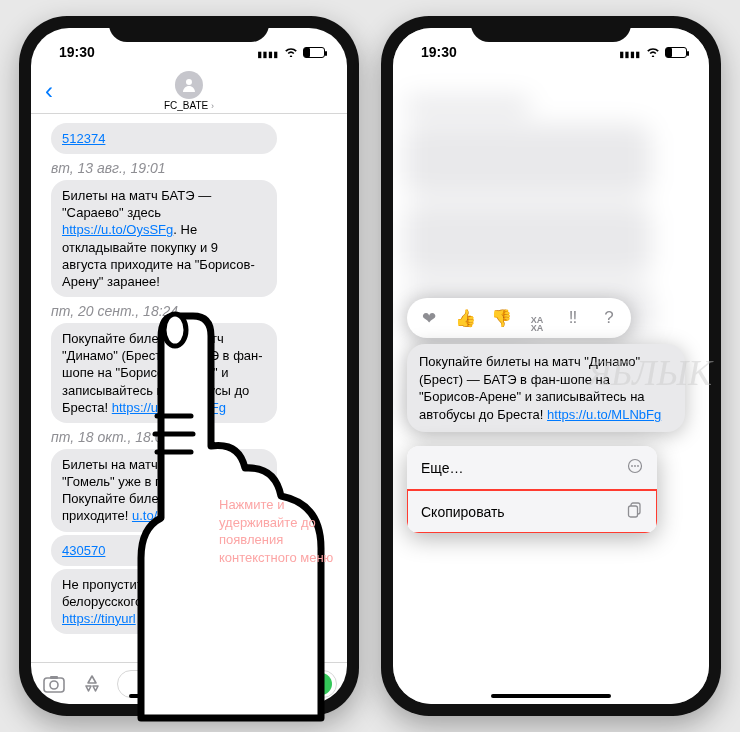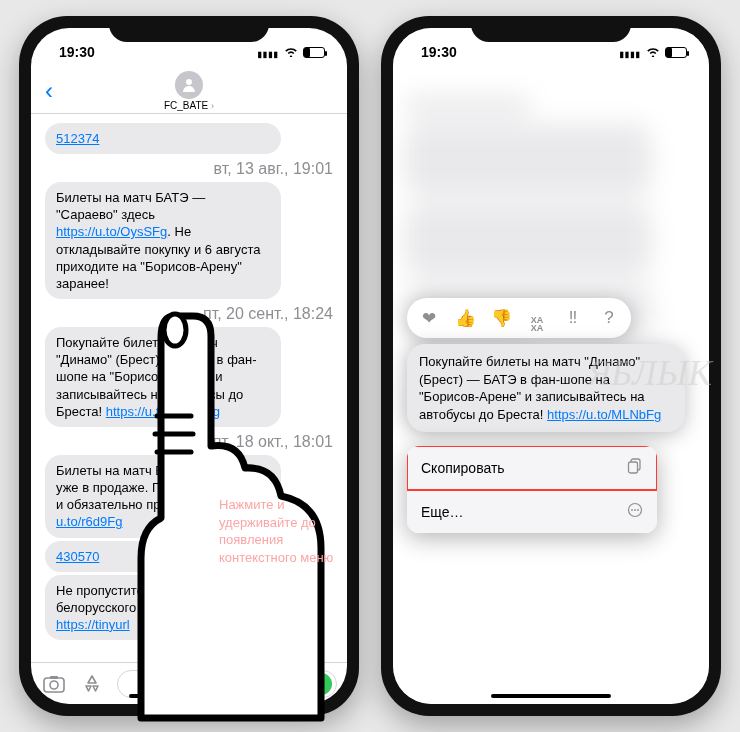--- a/index.html
+++ b/index.html
@@ -97,29 +97,30 @@
     background: #c6c6cc; margin: 0 auto 1px;
     display: flex; align-items: center; justify-content: center;
     color: #fff; font-size: 16px;
   }
   .contact-name { font-size: 10px; color: #000; }
   .contact-name .chev { color: #8e8e93; font-size: 9px; }
 
   .msgs {
     flex: 1;
     overflow: hidden;
-    padding: 6px 14px 0;
+    padding: 6px 20px 0;
     font-size: 13px;
     color: #000;
   }
   .ts {
-    text-align: right;
-    font-size: 16px;
+    text-align: left;
+    font-size: 14px;
     color: #8e8e93;
     margin: 6px 0 4px;
+    font-style: italic;
   }
   .bubble {
     background: #e9e9eb;
     border-radius: 16px;
     padding: 7px 11px;
     margin: 3px 0;
     max-width: 82%;
     line-height: 1.32;
     word-wrap: break-word;
     position: relative;
@@ -259,21 +260,21 @@
             </svg>
         </div>
         <div class="contact-name"><span>FC_BATE</span> <span class="chev">›</span></div>
       </div>
       <span></span>
     </div>
 
     <div class="msgs">
       <div class="bubble"><span class="link">512374</span></div>
       <div class="ts">вт, 13 авг., 19:01</div>
-      <div class="bubble"><span>Билеты на матч БАТЭ — "Сараево" здесь </span><span class="link">https://u.to/OysSFg</span><span>. Не откладывайте покупку и 6 августа приходите на "Борисов-Арену" заранее!</span></div>
+      <div class="bubble"><span>Билеты на матч БАТЭ — "Сараево" здесь </span><span class="link">https://u.to/OysSFg</span><span>. Не откладывайте покупку и 9 августа приходите на "Борисов-Арену" заранее!</span></div>
       <div class="ts">пт, 20 сент., 18:24</div>
       <div class="bubble"><span>Покупайте билеты на матч "Динамо" (Брест) — БАТЭ в фан-шопе на "Борисов-Арене" и записывайтесь на автобусы до Бреста! </span><span class="link">https://u.to/MLNbFg</span></div>
       <div class="ts">пт, 18 окт., 18:01</div>
       <div class="bubble"><span>Билеты на матч БАТЭ — "Гомель" уже в продаже. Покупайте билеты и обязательно приходите! </span><span class="link">u.to/r6d9Fg</span></div>
       <div class="bubble"><span class="link">430570</span></div>
       <div class="bubble"><span>Не пропустите матч лидеров белорусского футбола!</span><br><span class="link">https://tinyurl</span></div>
     </div>
 
     <div class="toolbar">
       <span class="tb-icon">
@@ -357,37 +358,37 @@
         <span class="tapback-i">👍</span>
         <span class="tapback-i">👎</span>
         <span class="tapback-i" style="font-size:9px; font-weight:bold; line-height:0.9;margin-top:12px;">ХА ХА</span>
         <span class="tapback-i">‼</span>
         <span class="tapback-i">?</span>
       </div>
       <div class="focus-bubble">
         <span>Покупайте билеты на матч "Динамо" (Брест) — БАТЭ в фан-шопе на "Борисов-Арене" и записывайтесь на автобусы до Бреста! </span><span class="link">https://u.to/MLNbFg</span>
       </div>
       <div class="ctx-menu">
-        <div class="ctx-item highlight">
-          <span>Скопировать</span>
-          <span class="ctx-icon">
-            <svg width="16" height="16" viewBox="0 0 16 16">
-                <rect x="4" y="1" width="9" height="11" rx="2" fill="none" stroke="#8e8e93" stroke-width="1.3"></rect>
-                <rect x="1.5" y="4" width="9" height="11" rx="2" fill="#f5f5f7" stroke="#8e8e93" stroke-width="1.3"></rect>
-              </svg>
-          </span>
-        </div>
         <div class="ctx-item">
           <span>Еще…</span>
           <span class="ctx-icon">
             <svg width="16" height="16" viewBox="0 0 16 16">
                 <circle cx="8" cy="8" r="6.5" fill="none" stroke="#8e8e93" stroke-width="1.2"></circle>
                 <circle cx="5" cy="8" r="0.9" fill="#8e8e93"></circle>
                 <circle cx="8" cy="8" r="0.9" fill="#8e8e93"></circle>
                 <circle cx="11" cy="8" r="0.9" fill="#8e8e93"></circle>
               </svg>
           </span>
         </div>
+        <div class="ctx-item highlight">
+          <span>Скопировать</span>
+          <span class="ctx-icon">
+            <svg width="16" height="16" viewBox="0 0 16 16">
+                <rect x="4" y="1" width="9" height="11" rx="2" fill="none" stroke="#8e8e93" stroke-width="1.3"></rect>
+                <rect x="1.5" y="4" width="9" height="11" rx="2" fill="#f5f5f7" stroke="#8e8e93" stroke-width="1.3"></rect>
+              </svg>
+          </span>
+        </div>
       </div>
     </div>
     <div class="homebar"></div>
   </div>
 </div>
 
 </body></html>

